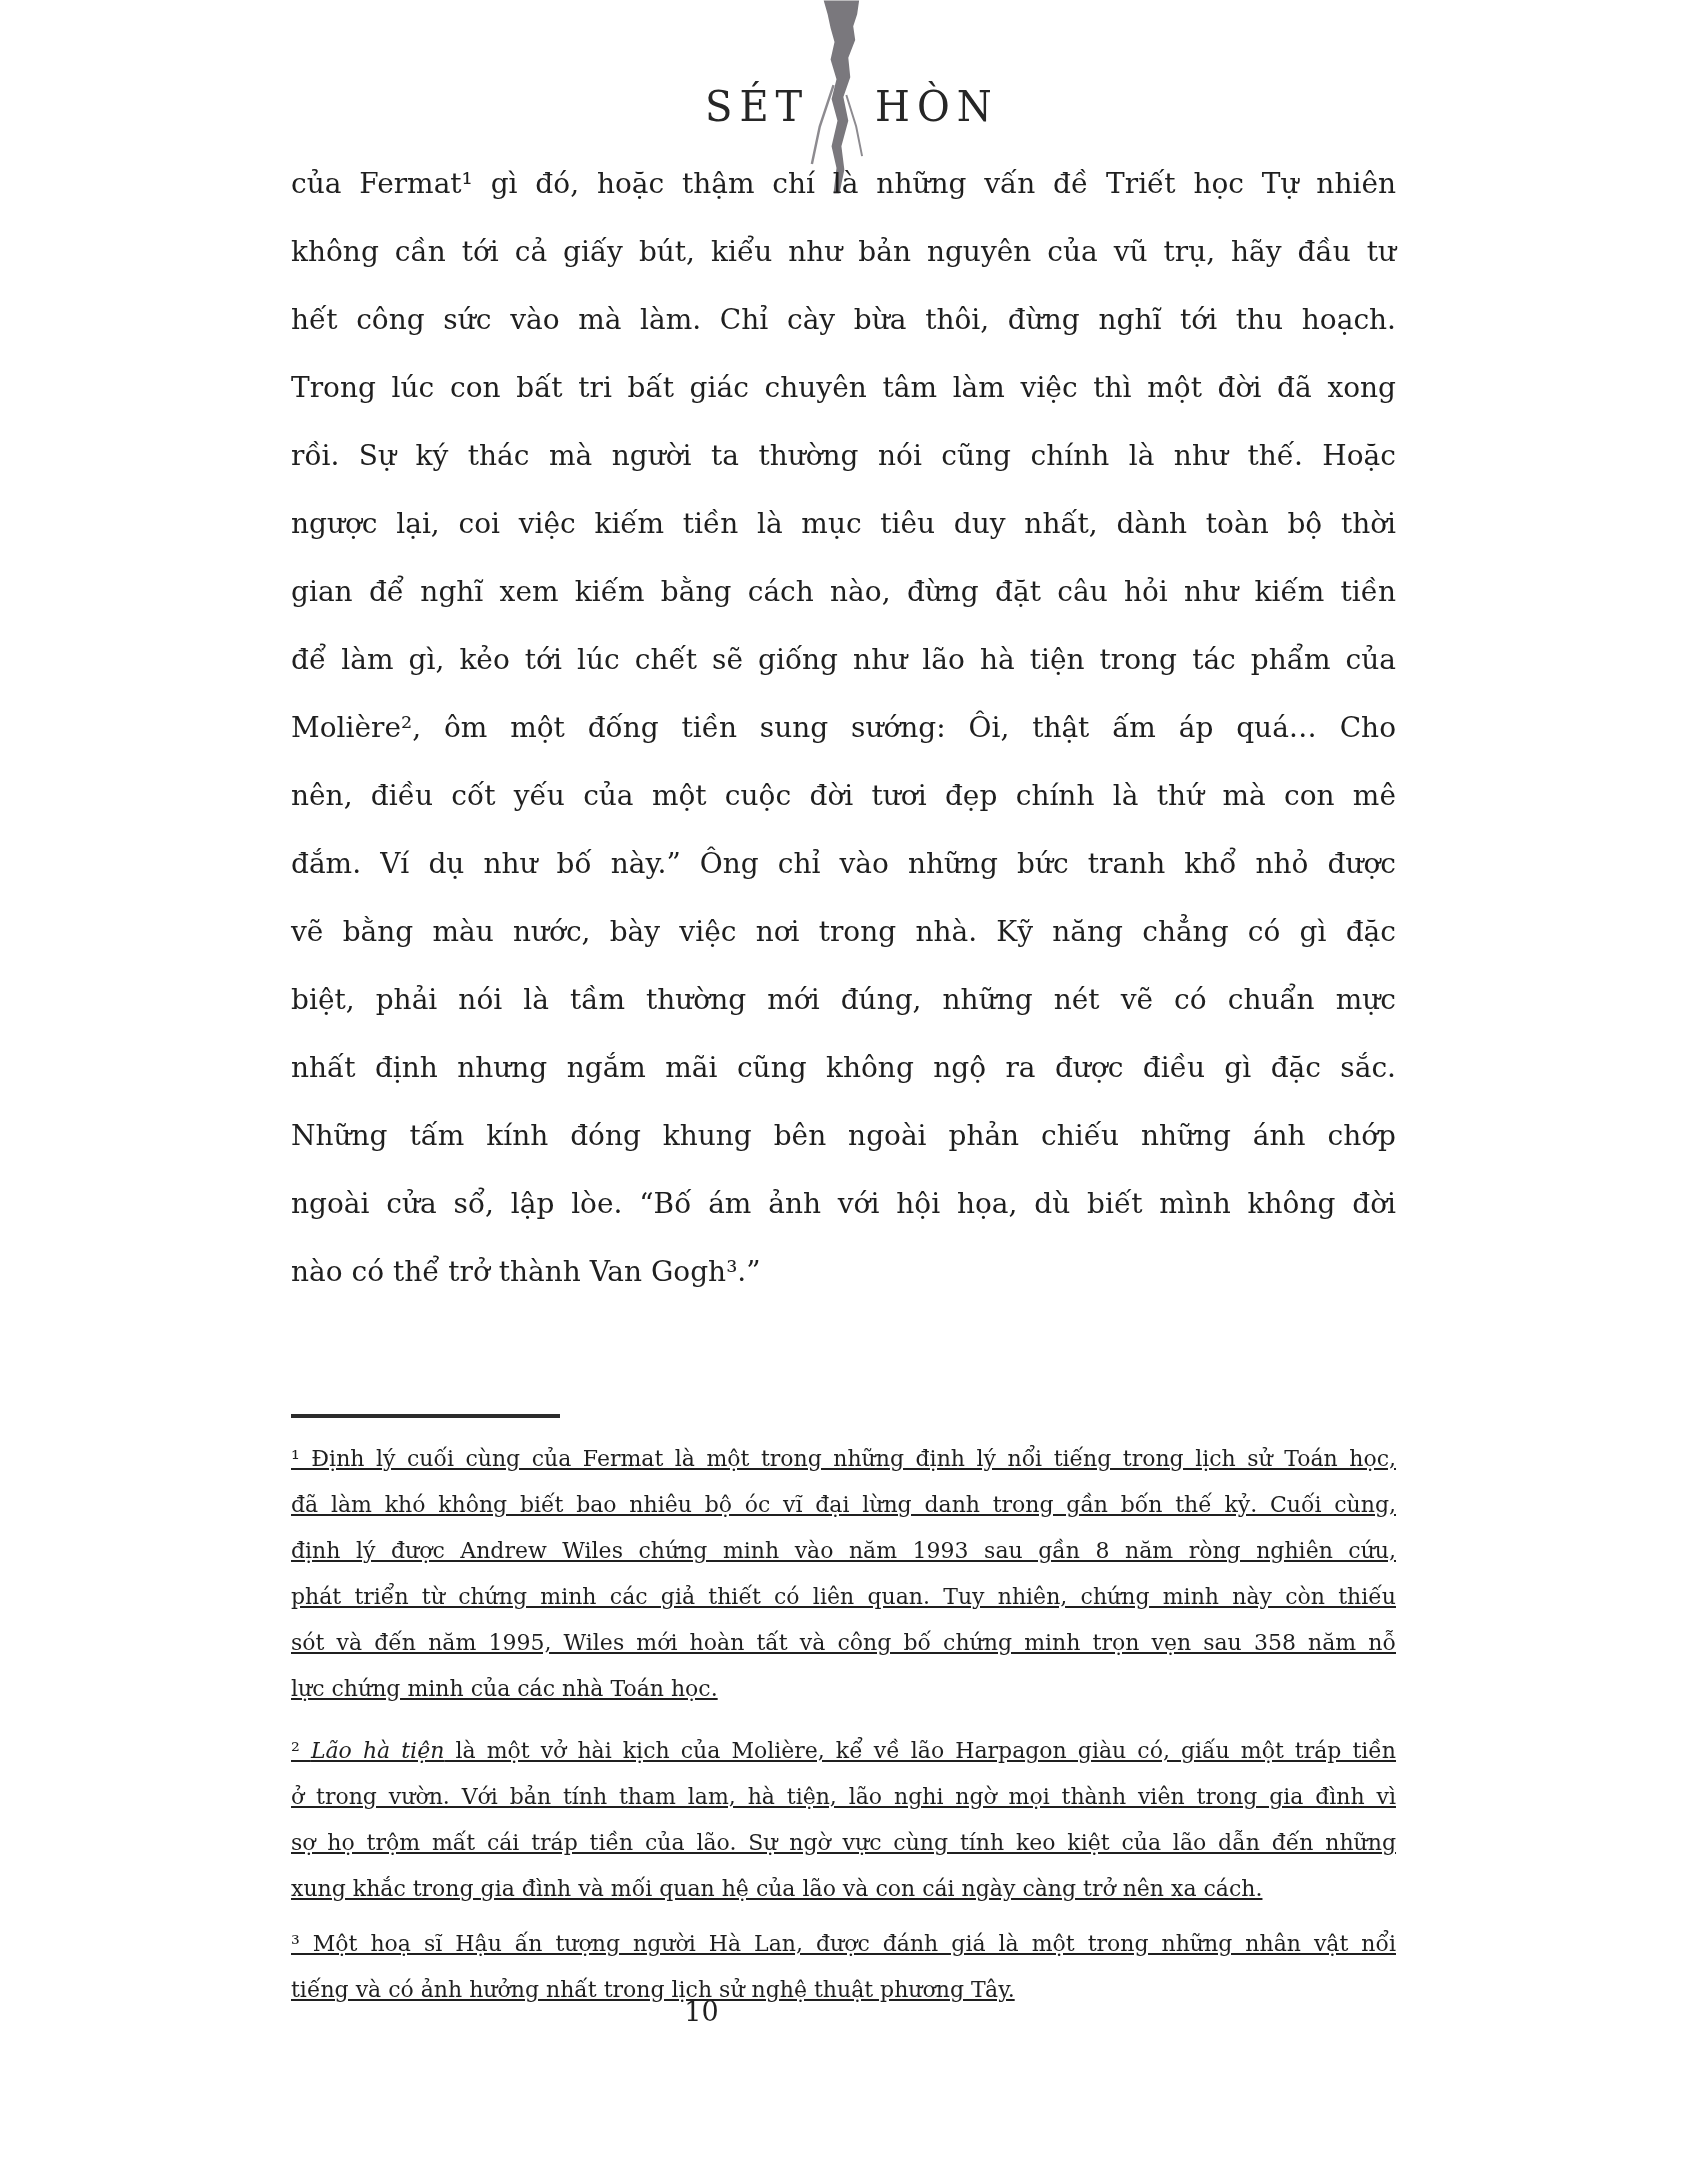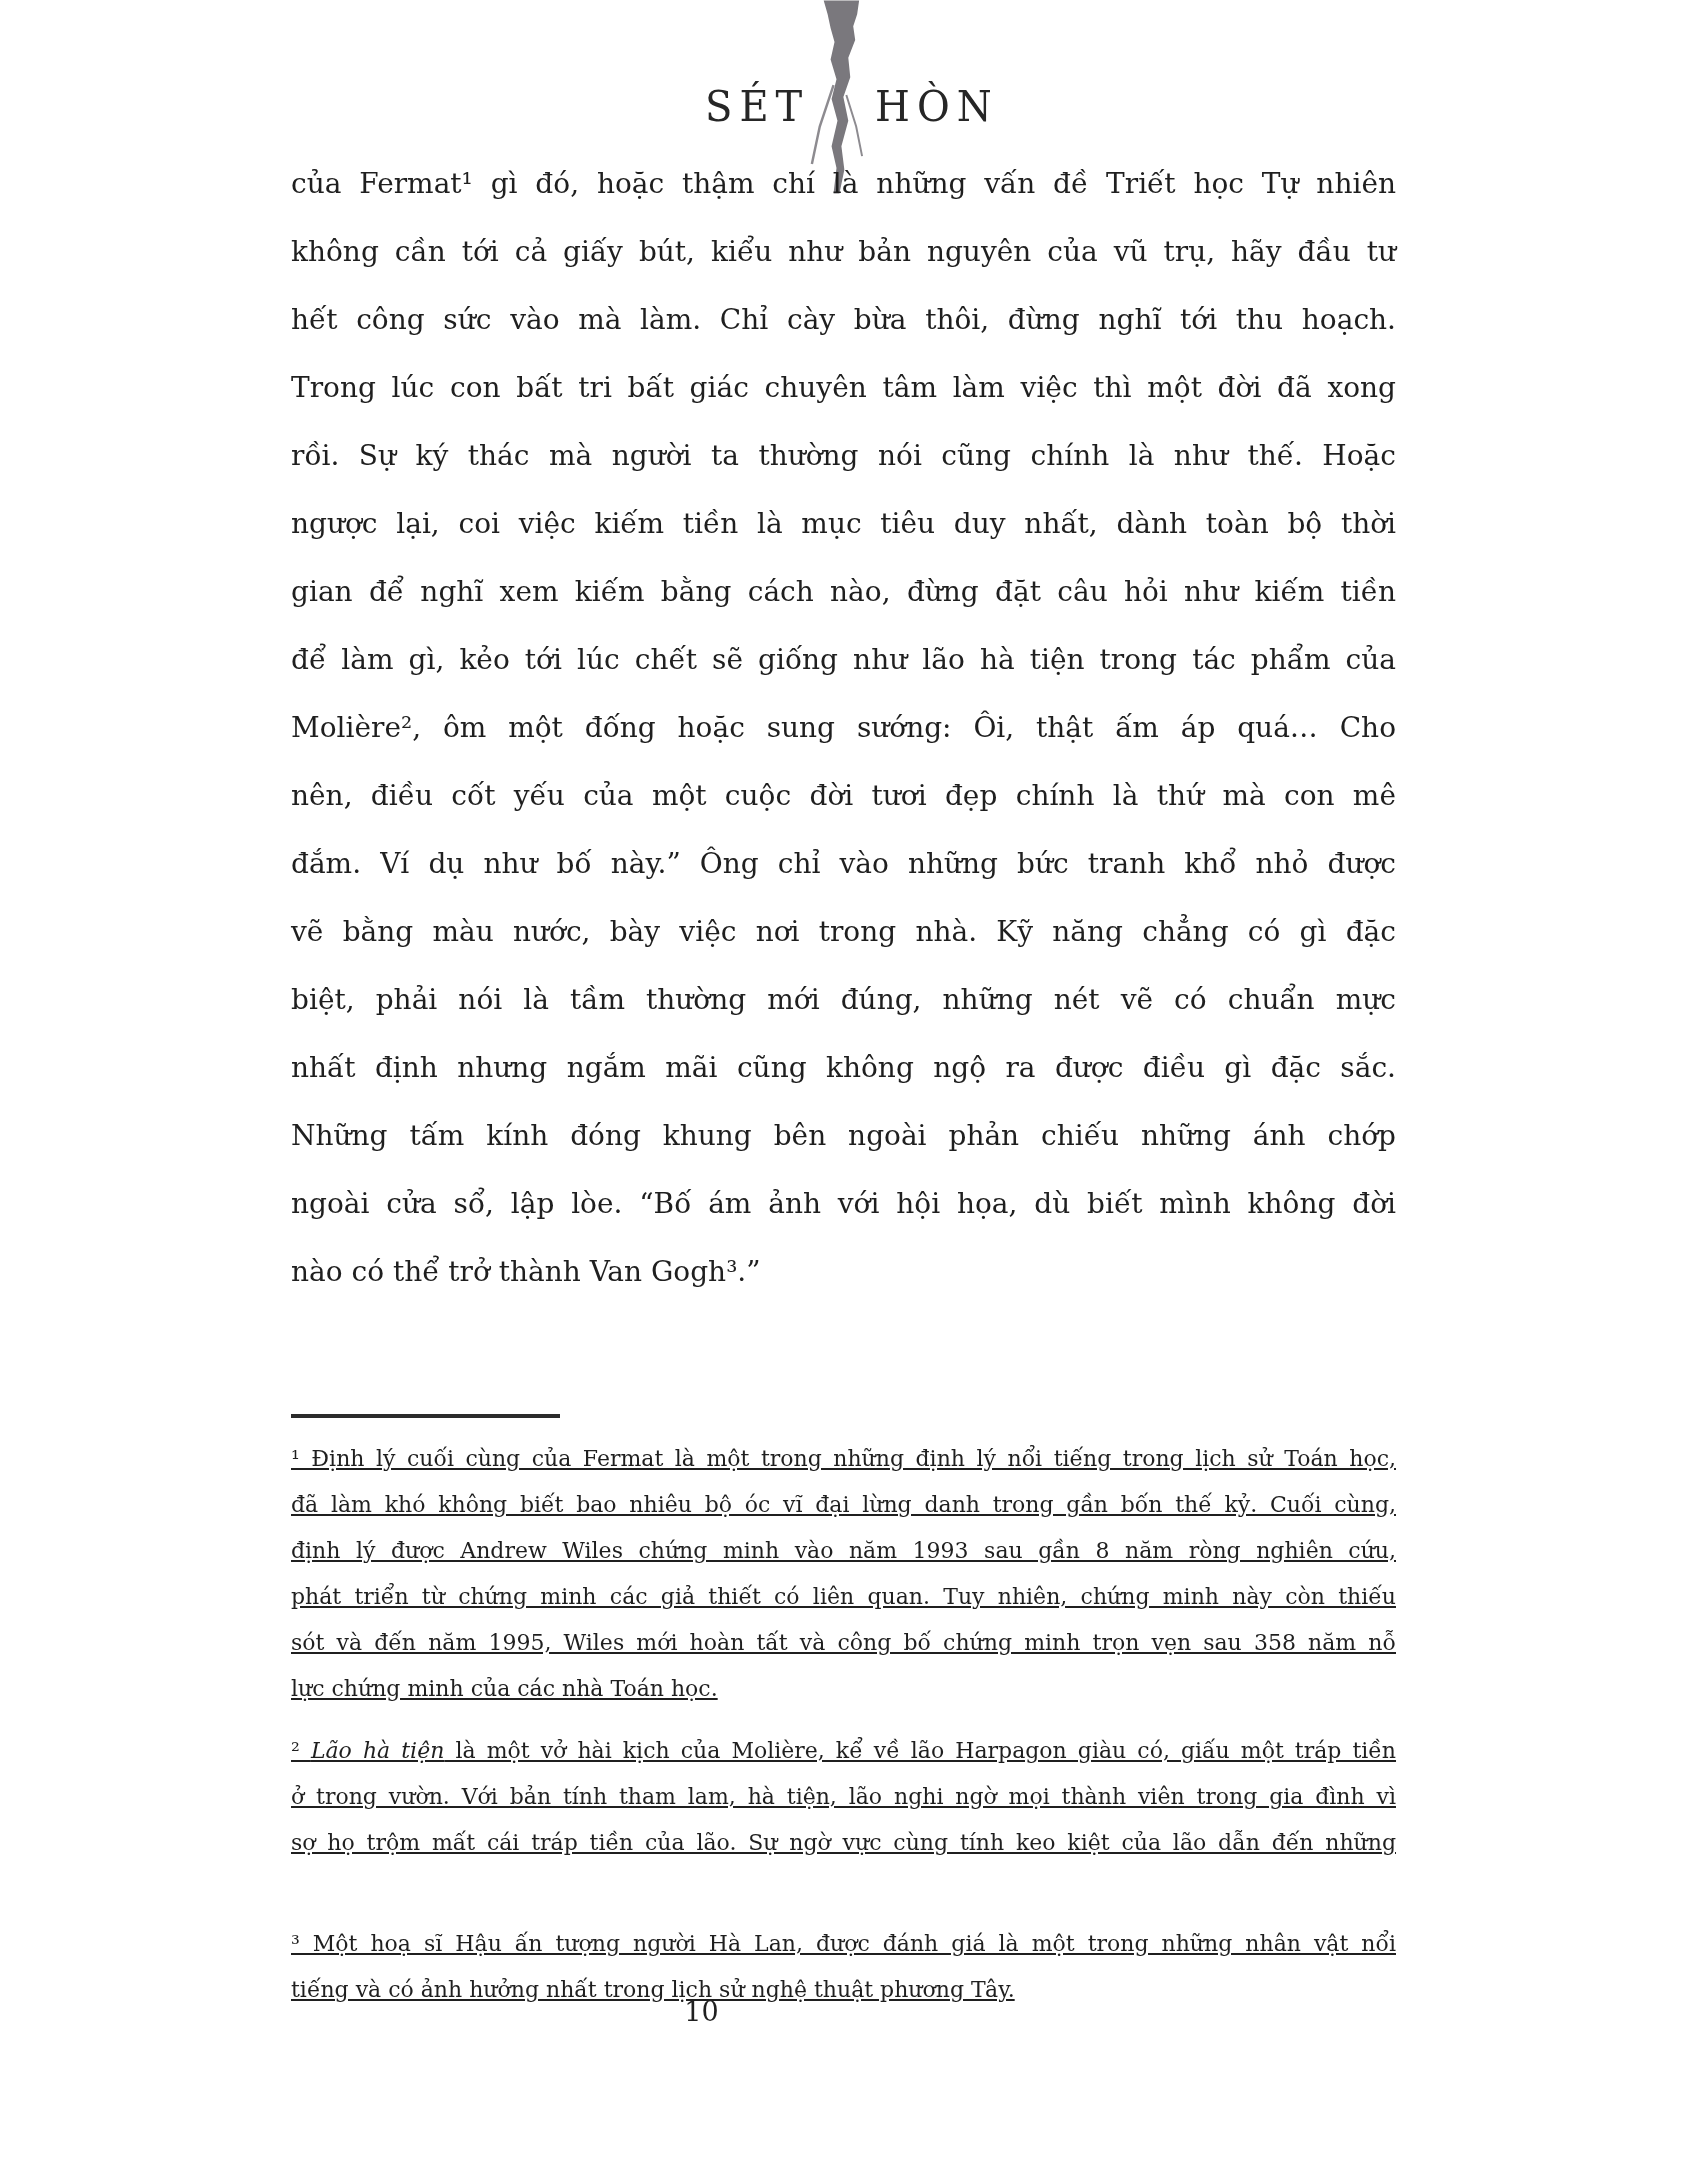--- a/index.html
+++ b/index.html
@@ -89,21 +89,21 @@
 
   <div class="body-block">
     <div class="body-line">của Fermat¹ gì đó, hoặc thậm chí là những vấn đề Triết học Tự nhiên</div>
     <div class="body-line">không cần tới cả giấy bút, kiểu như bản nguyên của vũ trụ, hãy đầu tư</div>
     <div class="body-line">hết công sức vào mà làm. Chỉ cày bừa thôi, đừng nghĩ tới thu hoạch.</div>
     <div class="body-line">Trong lúc con bất tri bất giác chuyên tâm làm việc thì một đời đã xong</div>
     <div class="body-line">rồi. Sự ký thác mà người ta thường nói cũng chính là như thế. Hoặc</div>
     <div class="body-line">ngược lại, coi việc kiếm tiền là mục tiêu duy nhất, dành toàn bộ thời</div>
     <div class="body-line">gian để nghĩ xem kiếm bằng cách nào, đừng đặt câu hỏi như kiếm tiền</div>
     <div class="body-line">để làm gì, kẻo tới lúc chết sẽ giống như lão hà tiện trong tác phẩm của</div>
-    <div class="body-line">Molière², ôm một đống hoặc sung sướng: Ôi, thật ấm áp quá… Cho</div>
+    <div class="body-line">Molière², ôm một đống tiền sung sướng: Ôi, thật ấm áp quá… Cho</div>
     <div class="body-line">nên, điều cốt yếu của một cuộc đời tươi đẹp chính là thứ mà con mê</div>
     <div class="body-line">đắm. Ví dụ như bố này.” Ông chỉ vào những bức tranh khổ nhỏ được</div>
     <div class="body-line">vẽ bằng màu nước, bày việc nơi trong nhà. Kỹ năng chẳng có gì đặc</div>
     <div class="body-line">biệt, phải nói là tầm thường mới đúng, những nét vẽ có chuẩn mực</div>
     <div class="body-line">nhất định nhưng ngắm mãi cũng không ngộ ra được điều gì đặc sắc.</div>
     <div class="body-line">Những tấm kính đóng khung bên ngoài phản chiếu những ánh chớp</div>
     <div class="body-line">ngoài cửa sổ, lập lòe. “Bố ám ảnh với hội họa, dù biết mình không đời</div>
     <div class="body-line last">nào có thể trở thành Van Gogh³.”</div>
   </div>
 
@@ -117,20 +117,21 @@
     <div class="fn-line">sót và đến năm 1995, Wiles mới hoàn tất và công bố chứng minh trọn vẹn sau 358 năm nỗ</div>
     <div class="fn-line last">lực chứng minh của các nhà Toán học.</div>
   </div>
 
   <div class="footnote fn2">
     <div class="fn-line">
       <span>² </span><span class="fn-italic">Lão hà tiện</span><span> là một vở hài kịch của Molière, kể về lão Harpagon giàu có, giấu một tráp tiền</span>
     </div>
     <div class="fn-line">ở trong vườn. Với bản tính tham lam, hà tiện, lão nghi ngờ mọi thành viên trong gia đình vì</div>
     <div class="fn-line">sợ họ trộm mất cái tráp tiền của lão. Sự ngờ vực cùng tính keo kiệt của lão dẫn đến những</div>
+    <div class="fn-line last">xung khắc trong gia đình và mối quan hệ của lão và con cái ngày càng trở nên xa cách.</div>
   </div>
 
   <div class="footnote fn3">
     <div class="fn-line">³ Một hoạ sĩ Hậu ấn tượng người Hà Lan, được đánh giá là một trong những nhân vật nổi</div>
     <div class="fn-line last">tiếng và có ảnh hưởng nhất trong lịch sử nghệ thuật phương Tây.</div>
   </div>
 
   <div class="page-number">10</div>
 
 </div>

